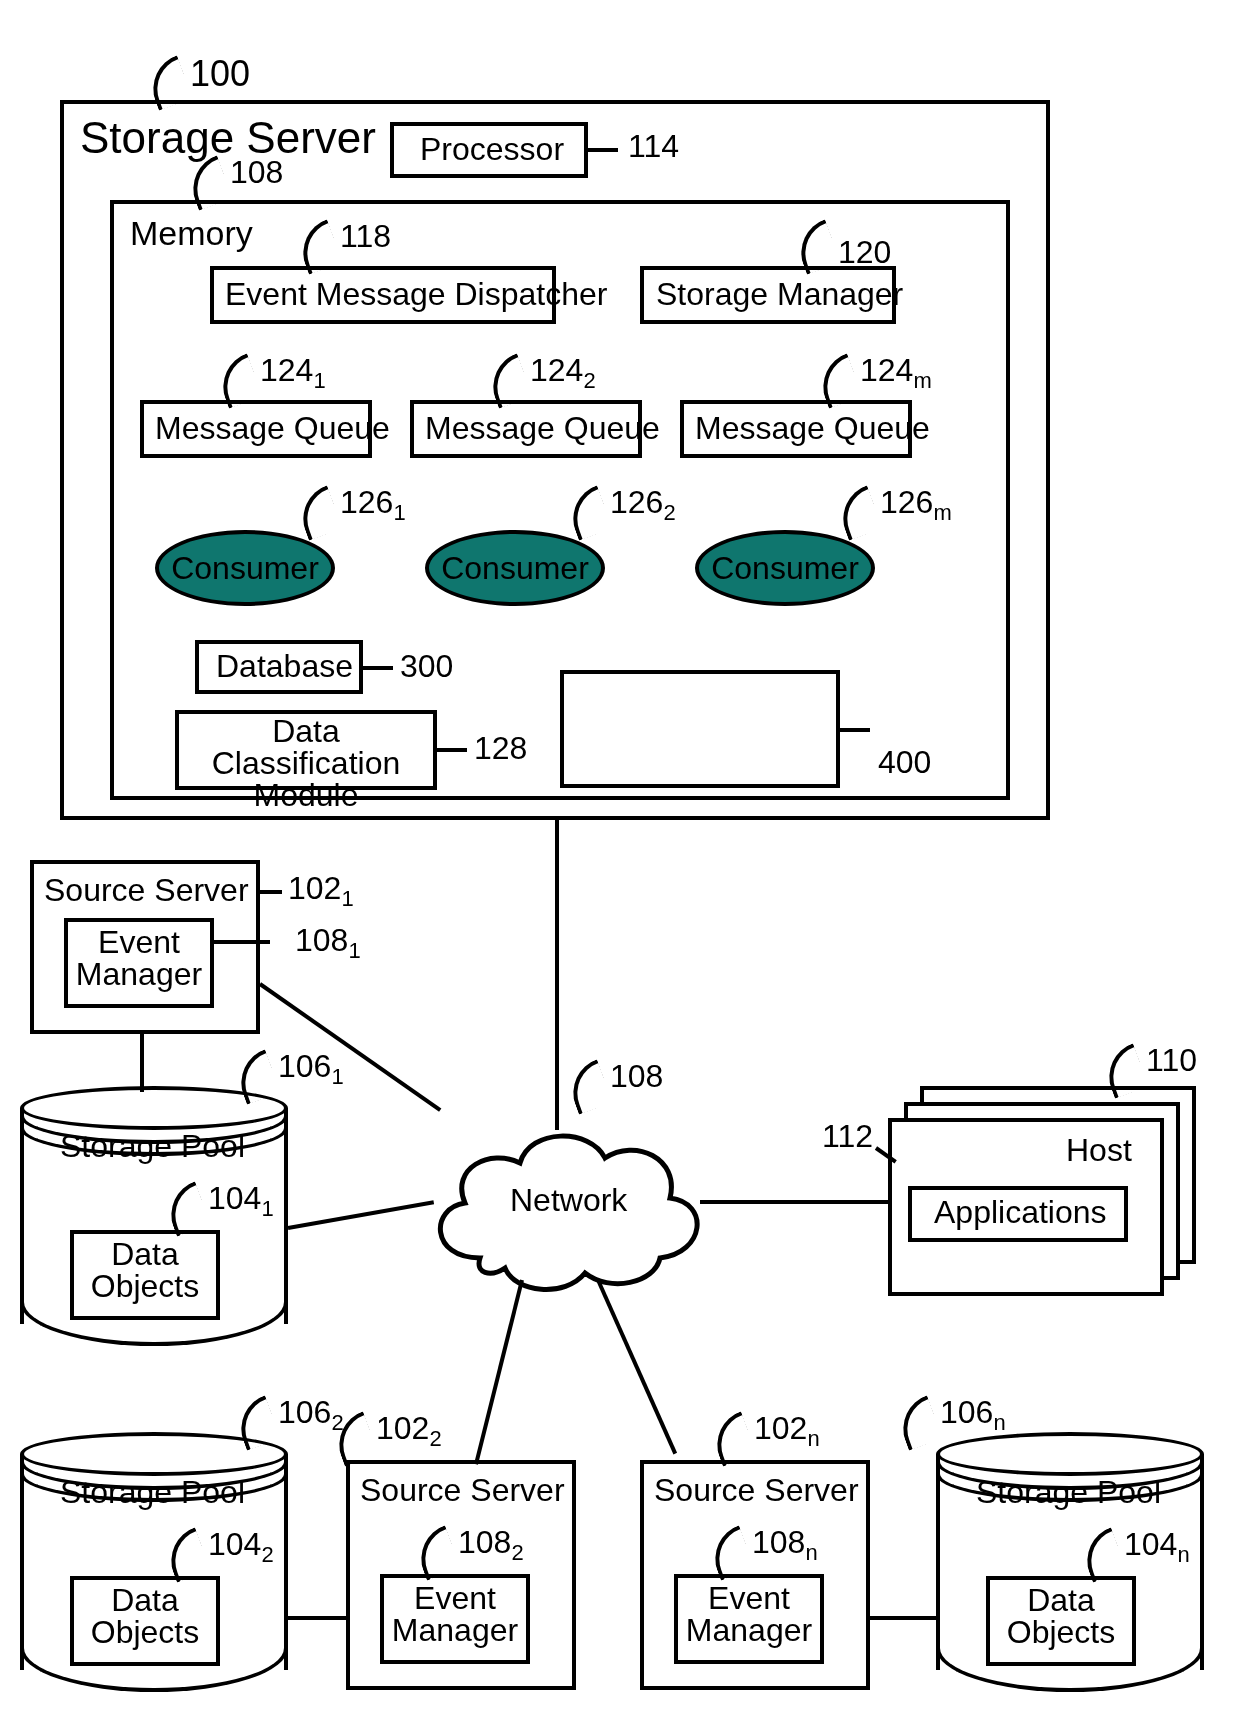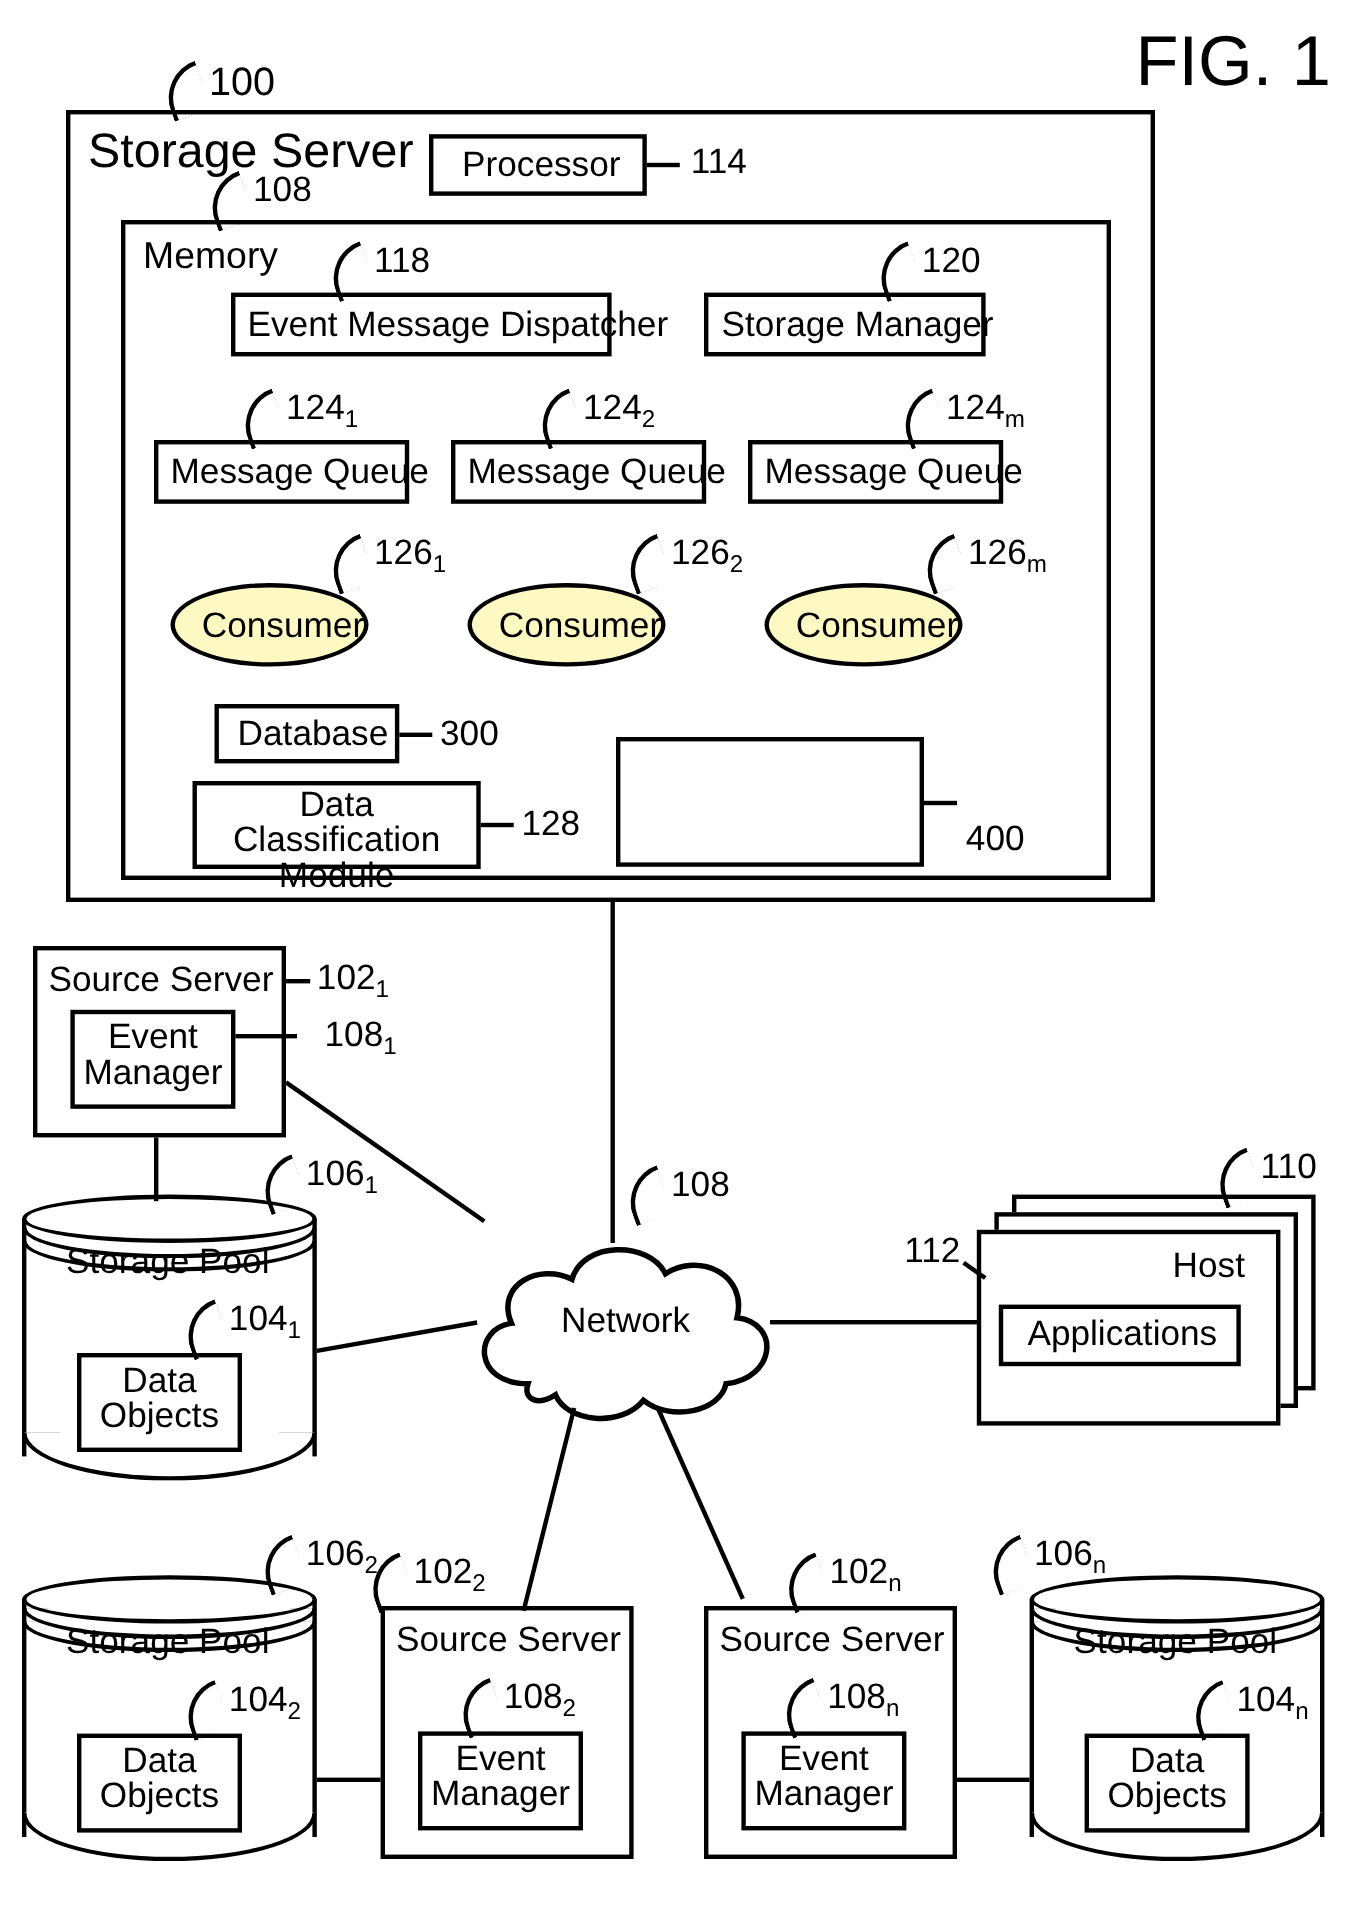--- a/index.html
+++ b/index.html
@@ -51,24 +51,24 @@
     transform: rotate(-20deg);
     background: transparent;
     box-sizing: border-box;
   }
   
   .ellipse {
     position: absolute;
     border: 4px solid #000;
     border-radius: 50%;
     box-sizing: border-box;
-    background: #fef9c3;
+    background: #0f766e;
     display: flex;
     align-items: center;
-    justify-content: flex-end;
+    justify-content: center;
     font-size: 32px;
   }
   
   .cyl {
     position: absolute;
   }
   .cyl .body {
     position: absolute;
     left: 0; right: 0;
     border: 4px solid #000;
@@ -118,21 +118,20 @@
     border: 4px solid #000;
     background: #fff;
     box-sizing: border-box;
   }
 </style>
 </head>
 <body>
 
 <div class="canvas">
 
-  <div class="fig-title">FIG. 1</div>
 
   <div class="box" style="left:60px; top:100px; width:990px; height:720px;"></div>
   <div class="label" style="left:80px; top:116px; font-size:44px;">Storage Server</div>
   <div class="leader" style="left:150px; top:60px;"></div>
   <div class="label" style="left:190px; top:56px; font-size:36px;">100</div>
 
   <div class="box" style="left:390px; top:122px; width:198px; height:56px;"></div>
   <div class="label" style="left:420px; top:133px;">Processor</div>
   <div class="line" style="left:588px; top:148px; width:30px; height:4px;"></div>
   <div class="label" style="left:628px; top:130px;">114</div>
@@ -143,21 +142,21 @@
   <div class="label" style="left:230px; top:156px;">108</div>
 
   <div class="box" style="left:210px; top:266px; width:346px; height:58px;"></div>
   <div class="label" style="left:225px; top:278px;">Event Message Dispatcher</div>
   <div class="leader" style="left:300px; top:224px;"></div>
   <div class="label" style="left:340px; top:220px;">118</div>
 
   <div class="box" style="left:640px; top:266px; width:256px; height:58px;"></div>
   <div class="label" style="left:656px; top:278px;">Storage Manager</div>
   <div class="leader" style="left:798px; top:224px;"></div>
-  <div class="label" style="left:838px; top:220px;">120</div>
+  <div class="label" style="left:838px; top:236px;">120</div>
 
   <div class="box" style="left:140px; top:400px; width:232px; height:58px;"></div>
   <div class="label" style="left:155px; top:412px;">Message Queue</div>
   <div class="leader" style="left:220px; top:358px;"></div>
   <div class="label" style="left:260px; top:354px;">
     <span>124</span><span class="sub" style="vertical-align:sub;">1</span>
   </div>
 
   <div class="box" style="left:410px; top:400px; width:232px; height:58px;"></div>
   <div class="label" style="left:425px; top:412px;">Message Queue</div>

